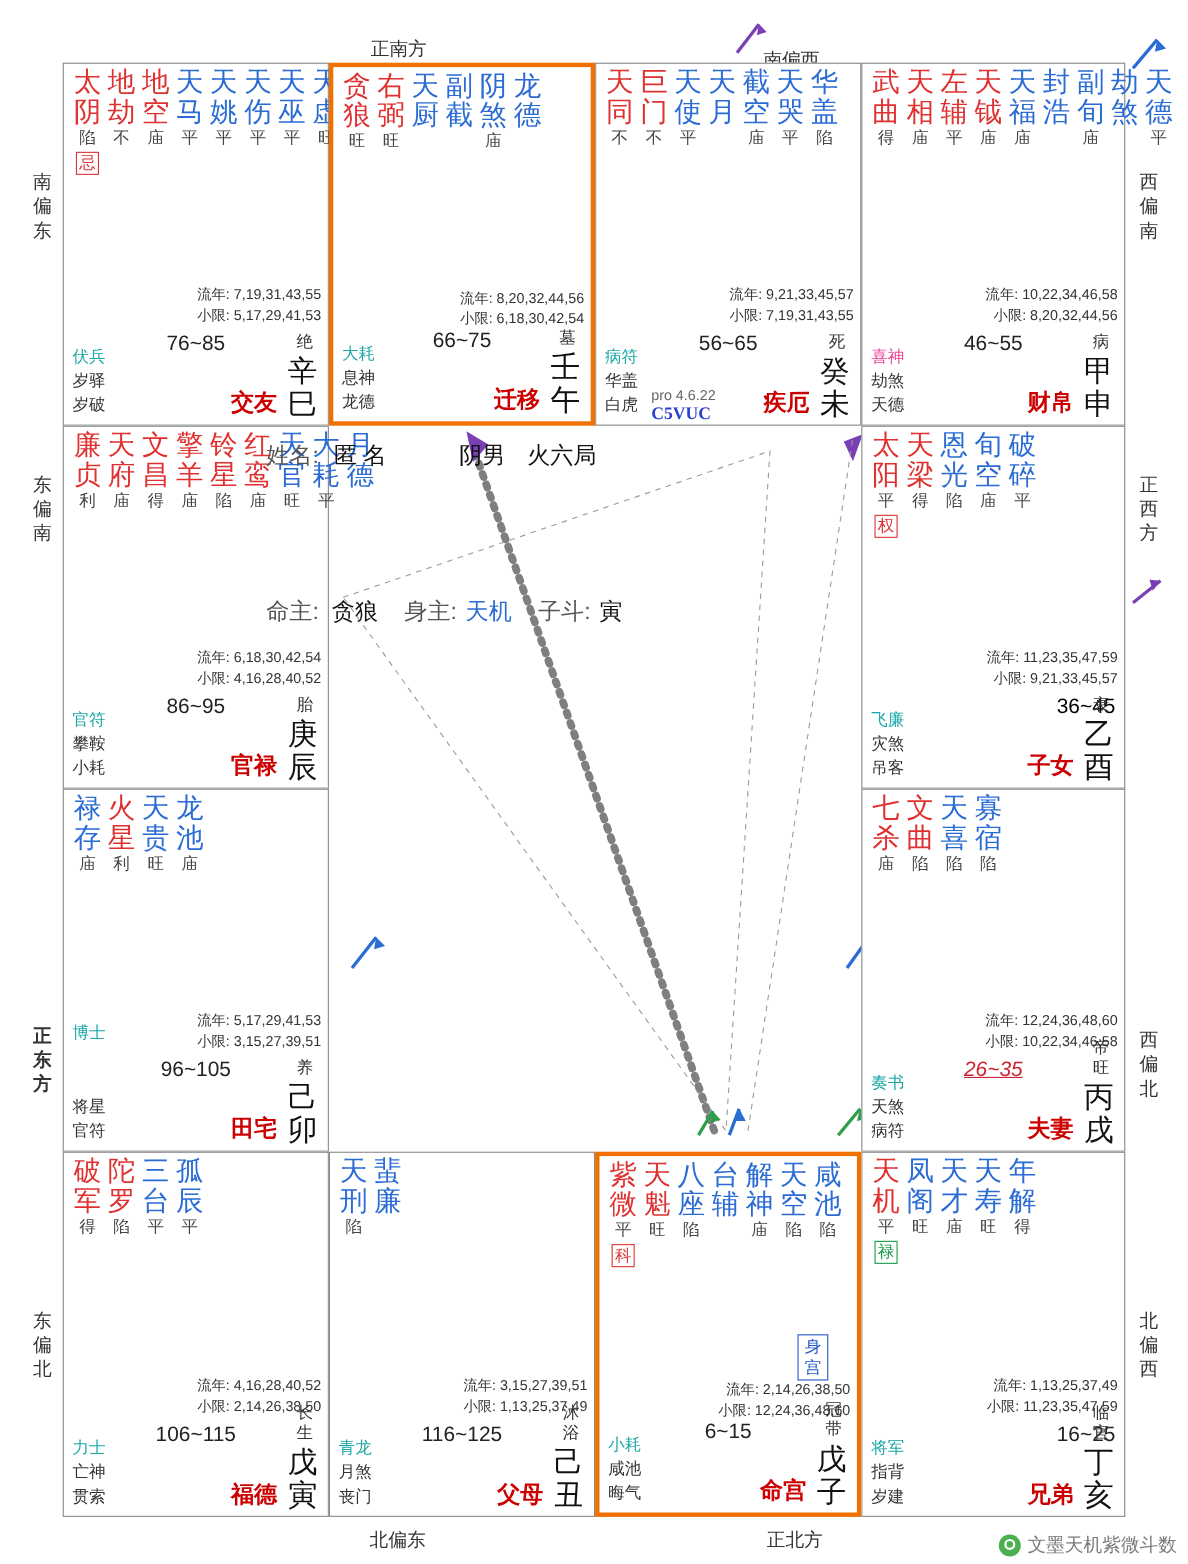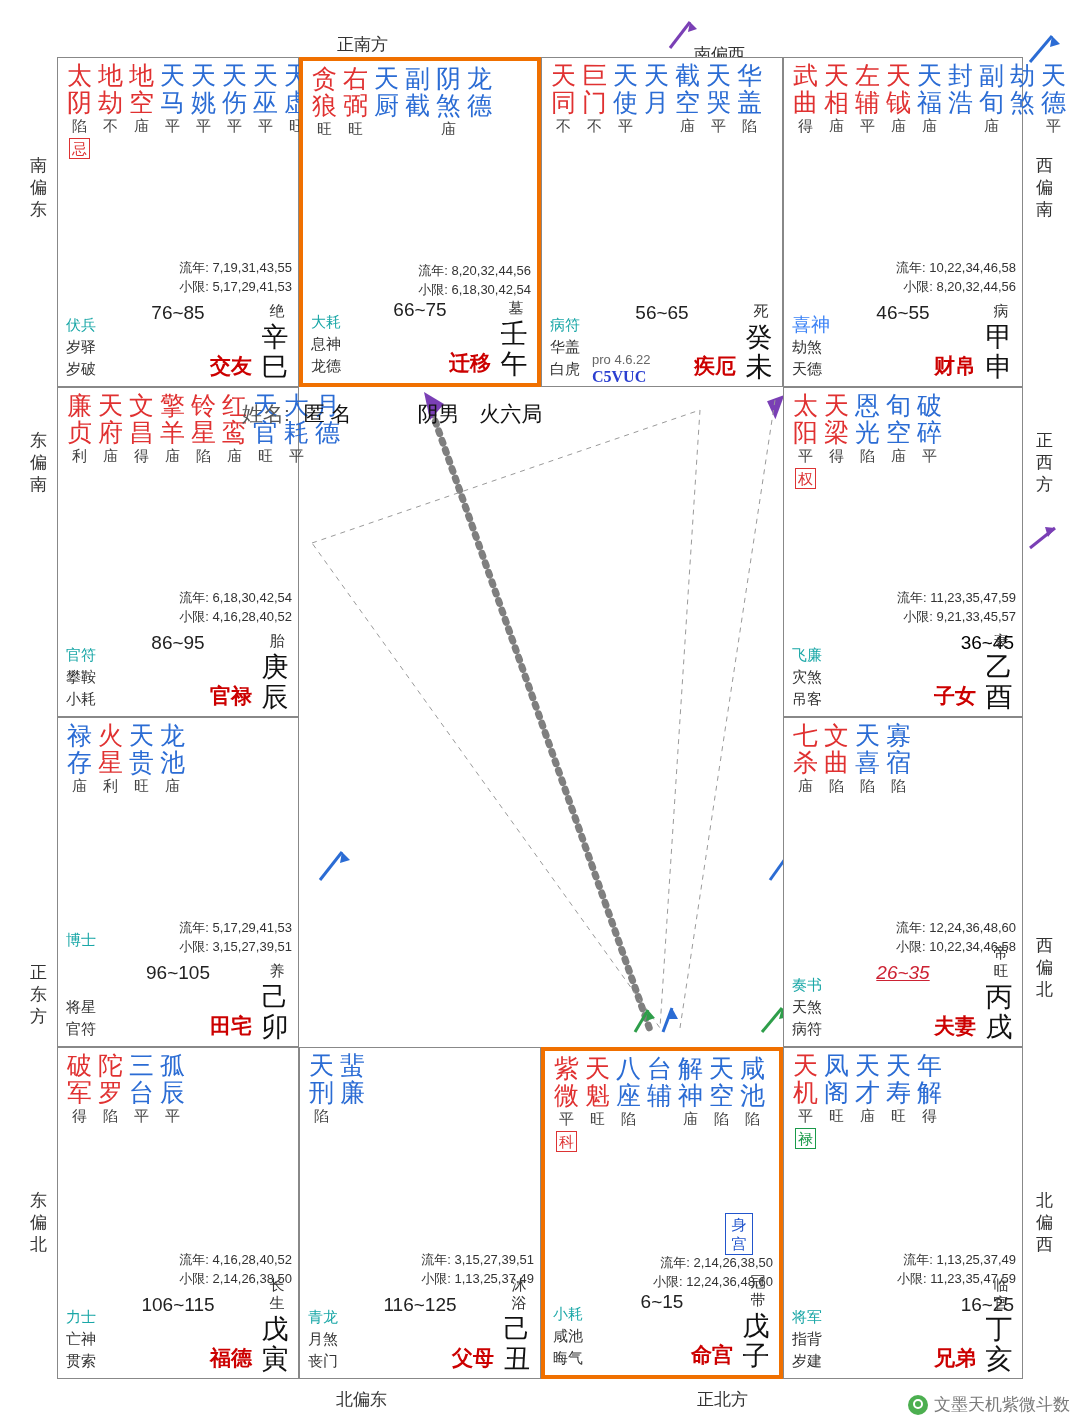--- a/index.html
+++ b/index.html
@@ -67,21 +67,21 @@
   <path d="M762 1032 L782 1008" stroke="#2e9e4a" stroke-width="3" fill="none"></path>
   <path d="M782 1008 l-3 11 l10 -2 z" fill="#2e9e4a"></path>
 </svg>
 
 <div class="dirlabel" style="left:337px;top:33px;">正南方</div>
 <div class="dirlabel" style="left:694px;top:33px;margin-top:10px;">南偏西</div>
 <div class="dirlabel" style="left:336px;top:1388px;">北偏东</div>
 <div class="dirlabel" style="left:697px;top:1388px;">正北方</div>
 <div class="dirlabel" style="left:30px;top:155px;width:20px;line-height:22px;">南偏东</div>
 <div class="dirlabel" style="left:30px;top:430px;width:20px;line-height:22px;">东偏南</div>
-<div class="dirlabel" style="left:30px;top:962px;width:20px;line-height:22px;">正东方</div>
+<div class="dirlabel" style="left:30px;top:931px;width:20px;line-height:22px;font-weight:bold;">正东方</div>
 <div class="dirlabel" style="left:30px;top:1190px;width:20px;line-height:22px;">东偏北</div>
 <div class="dirlabel" style="left:1036px;top:155px;width:20px;line-height:22px;">西偏南</div>
 <div class="dirlabel" style="left:1036px;top:430px;width:20px;line-height:22px;">正西方</div>
 <div class="dirlabel" style="left:1036px;top:935px;width:20px;line-height:22px;">西偏北</div>
 <div class="dirlabel" style="left:1036px;top:1190px;width:20px;line-height:22px;">北偏西</div>
 
 <div class="chart" id="chart">
     <div class="cell" style="left: 0px; top: 0px; width: 242px; height: 330px;">
       <div class="stars">
         <div class="star">
@@ -228,20 +228,24 @@
           <div class="s1" style="color: rgb(43, 108, 212);">天</div>
           <div class="s2" style="color: rgb(43, 108, 212);">哭</div>
           <div class="bright">平</div>
         </div>
         <div class="star">
           <div class="s1" style="color: rgb(43, 108, 212);">华</div>
           <div class="s2" style="color: rgb(43, 108, 212);">盖</div>
           <div class="bright">陷</div>
         </div>
       </div>
+      <div class="yearrows" style="top: 200px;">
+        <div>流年: 9,21,33,45,57</div>
+        <div>小限: 7,19,31,43,55</div>
+      </div>
       <div style="position: absolute; left: 8px; right: 8px; bottom: 6px; height: 90px;">
         <div style="position: absolute; left: 0px; bottom: 0px;">
           <div style="font-size: 15px; line-height: 22px; color: rgb(26, 167, 167);">病符</div>
           <div style="font-size: 15px; line-height: 22px; color: rgb(51, 51, 51);">华盖</div>
           <div style="font-size: 15px; line-height: 22px; color: rgb(51, 51, 51);">白虎</div>
         </div>
         <div style="position: absolute; left: 0px; right: 0px; bottom: 56px; text-align: center; font-size: 19px; color: rgb(34, 34, 34);">56~65</div>
         <div style="position: absolute; right: 2px; bottom: 60px; font-size: 15px; color: rgb(51, 51, 51); width: 22px; text-align: center; line-height: 18px;">死</div>
         <div style="position: absolute; right: 38px; bottom: 0px; font-size: 21px; color: rgb(204, 0, 0); font-weight: bold;">疾厄</div>
         <div style="position: absolute; right: 0px; bottom: -2px; font-size: 27px; color: rgb(17, 17, 17); width: 30px; text-align: center; line-height: 30px;">
@@ -297,21 +301,21 @@
           <div class="s2" style="color: rgb(43, 108, 212);">德</div>
           <div class="bright">平</div>
         </div>
       </div>
       <div class="yearrows" style="top: 200px;">
         <div>流年: 10,22,34,46,58</div>
         <div>小限: 8,20,32,44,56</div>
       </div>
       <div style="position: absolute; left: 8px; right: 8px; bottom: 6px; height: 90px;">
         <div style="position: absolute; left: 0px; bottom: 0px;">
-          <div style="font-size: 19px; line-height: 22px; color: #3b82f6;">喜神</div>
+          <div style="font-size: 15px; line-height: 22px; color: #ec4899;">喜神</div>
           <div style="font-size: 15px; line-height: 22px; color: rgb(51, 51, 51);">劫煞</div>
           <div style="font-size: 15px; line-height: 22px; color: rgb(51, 51, 51);">天德</div>
         </div>
         <div style="position: absolute; left: 0px; right: 0px; bottom: 56px; text-align: center; font-size: 19px; color: rgb(34, 34, 34);">46~55</div>
         <div style="position: absolute; right: 2px; bottom: 60px; font-size: 15px; color: rgb(51, 51, 51); width: 22px; text-align: center; line-height: 18px;">病</div>
         <div style="position: absolute; right: 38px; bottom: 0px; font-size: 21px; color: rgb(204, 0, 0); font-weight: bold;">财帛</div>
         <div style="position: absolute; right: 0px; bottom: -2px; font-size: 27px; color: rgb(17, 17, 17); width: 30px; text-align: center; line-height: 30px;">
           <div>甲</div>
           <div>申</div>
         </div>
@@ -702,18 +706,26 @@
 <div class="center">
   <div class="ctitle">文墨天机</div>
   <div class="cpro">pro 4.6.22</div>
   <div class="cver">C5VUC</div>
   <div class="crow" style="left:0px;top:70px;">
     <span class="gray">姓名:</span>
     <span class="black" style="margin-left:8px;">匿 名</span>
     <span class="black" style="margin-left:60px;">阴男</span>
     <span class="black" style="margin-left:14px;">火六局</span>
   </div>
+  <div class="crow" style="left:0px;top:212px;">
+    <span class="gray">命主:</span>
+    <span class="black" style="margin-left:6px;">贪狼</span>
+    <span class="gray" style="margin-left:18px;">身主:</span>
+    <span class="blue" style="margin-left:2px;">天机</span>
+    <span class="gray" style="margin-left:18px;">子斗:</span>
+    <span class="black" style="margin-left:2px;">寅</span>
+  </div>
 </div>
 
 <div class="watermark">
   <span class="wmark-circle"></span>
   <span>文墨天机紫微斗数</span>
 </div>
 
 </body></html>

